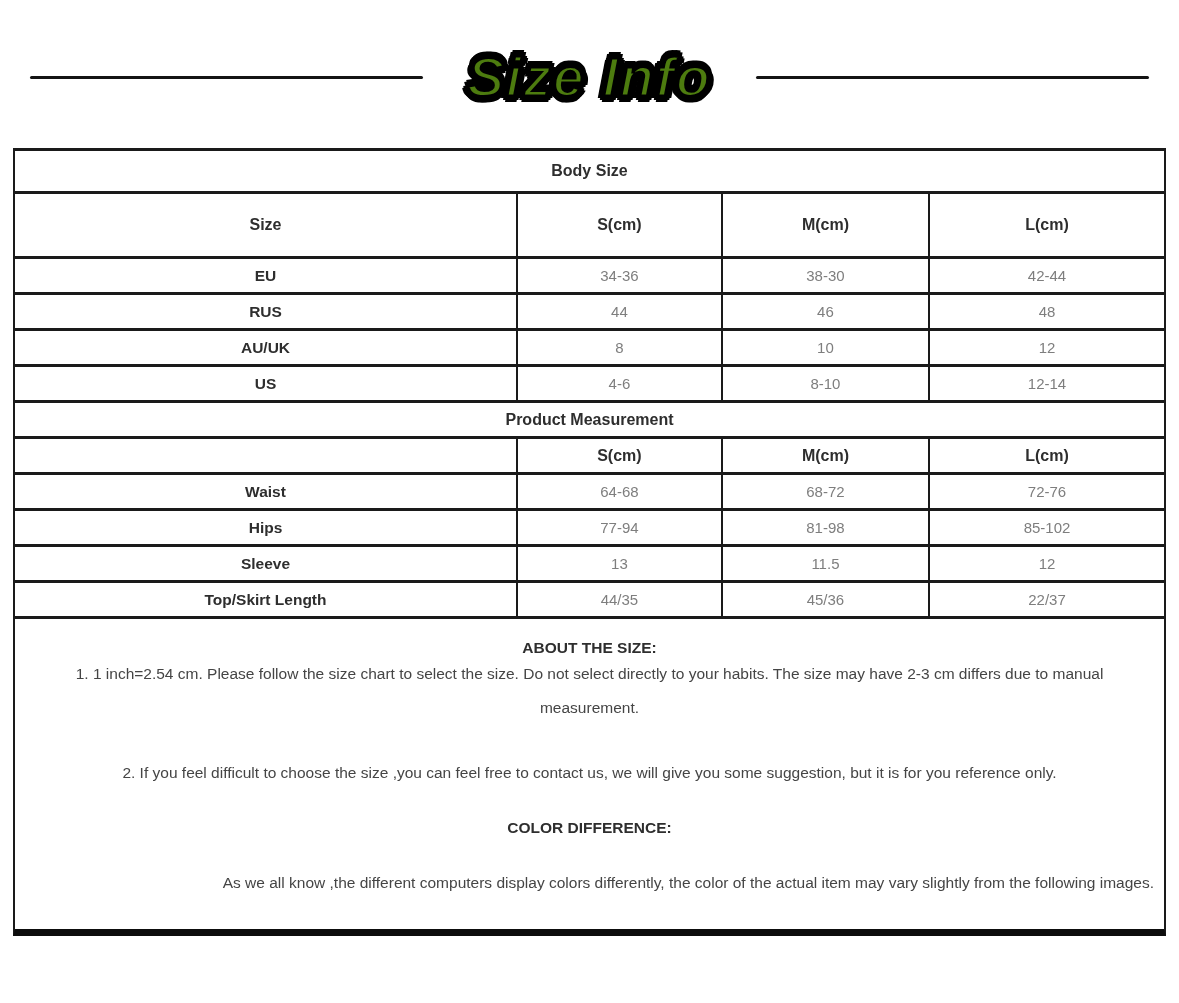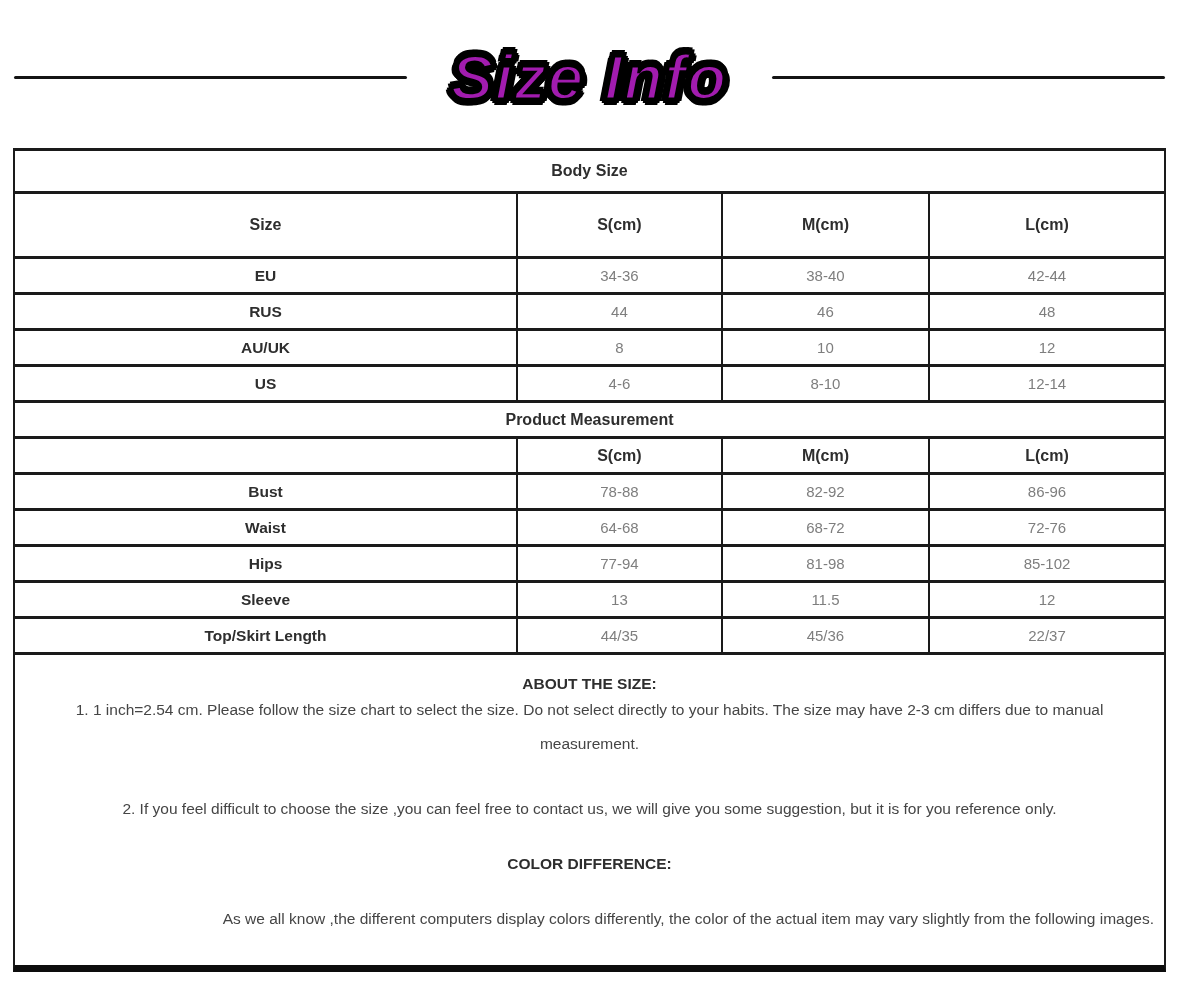--- a/index.html
+++ b/index.html
@@ -19,25 +19,25 @@
     padding-top: 6px;
     box-sizing: border-box;
   }
   .title-line {
     width: 393px; height: 3px;
     background: #141414;
     border-radius: 2px;
   }
   .title-text {
     margin: 0 44px;
-    font-size: 63px;
+    font-size: 55px;
     font-weight: bold;
     font-style: italic;
     letter-spacing: 2px;
-    color: #a21caf;
+    color: #4d7c0f;
     -webkit-text-stroke: 3px #000;
     text-shadow:
       5px 0 0 #000, -5px 0 0 #000, 0 5px 0 #000, 0 -5px 0 #000,
       4px 4px 0 #000, -4px 4px 0 #000, 4px -4px 0 #000, -4px -4px 0 #000,
       6px 2px 0 #000, -6px 2px 0 #000, 2px 6px 0 #000, -2px 6px 0 #000,
       2px -6px 0 #000, -2px -6px 0 #000;
     white-space: nowrap;
   }
 
   
@@ -141,21 +141,21 @@
     </tr>
     <tr class="colhead-row">
       <th class="colhead">Size</th>
       <th class="colhead">S(cm)</th>
       <th class="colhead">M(cm)</th>
       <th class="colhead">L(cm)</th>
     </tr>
     <tr class="data-row">
       <td class="row-label">EU</td>
       <td class="cell-value">34-36</td>
-      <td class="cell-value">38-40</td>
+      <td class="cell-value">38-30</td>
       <td class="cell-value">42-44</td>
     </tr>
     <tr class="data-row">
       <td class="row-label">RUS</td>
       <td class="cell-value">44</td>
       <td class="cell-value">46</td>
       <td class="cell-value">48</td>
     </tr>
     <tr class="data-row">
       <td class="row-label">AU/UK</td>
@@ -171,26 +171,20 @@
     </tr>
 
     <tr class="section-row">
       <th colspan="4" style="height:33px;">Product Measurement</th>
     </tr>
     <tr class="colhead-row short">
       <th class="colhead"></th>
       <th class="colhead">S(cm)</th>
       <th class="colhead">M(cm)</th>
       <th class="colhead">L(cm)</th>
-    </tr>
-    <tr class="data-row">
-      <td class="row-label">Bust</td>
-      <td class="cell-value">78-88</td>
-      <td class="cell-value">82-92</td>
-      <td class="cell-value">86-96</td>
     </tr>
     <tr class="data-row">
       <td class="row-label">Waist</td>
       <td class="cell-value">64-68</td>
       <td class="cell-value">68-72</td>
       <td class="cell-value">72-76</td>
     </tr>
     <tr class="data-row">
       <td class="row-label">Hips</td>
       <td class="cell-value">77-94</td>

